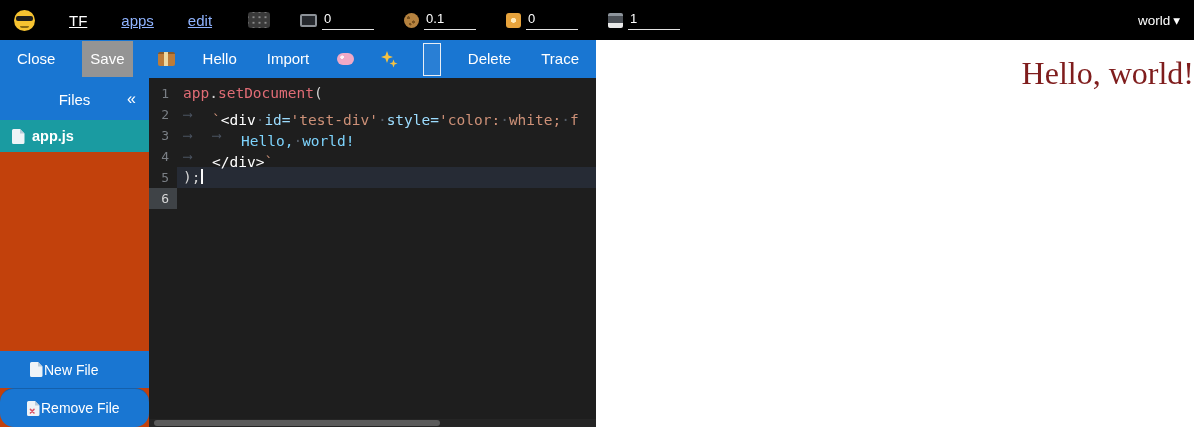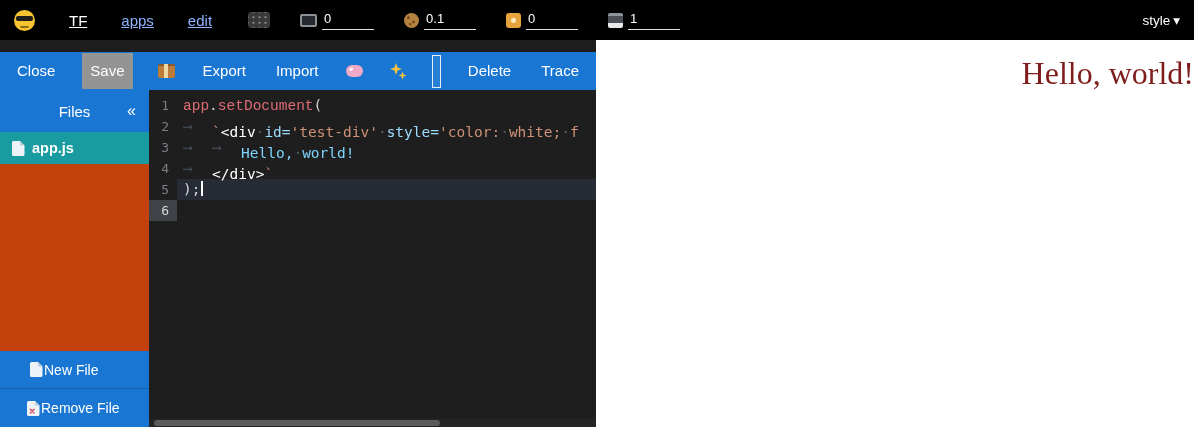--- a/index.html
+++ b/index.html
@@ -22,50 +22,50 @@
   .icon-floppy{width:15px;height:15px;border-radius:2px;background:linear-gradient(to top,#e9e9e9 5px,transparent 5px),linear-gradient(to bottom,#8e959c 3px,transparent 3px),#4b5056;}
   .user-menu{margin-left:auto;font-size:13.5px;display:flex;align-items:center;gap:3px;cursor:pointer;}
 
   
   .main{display:flex;height:387px;}
   .left{flex:0 0 596px;width:596px;display:flex;flex-direction:column;background:#1e1e1e;overflow:hidden;}
   .preview{flex:1;background:#fff;padding:15px 0 0 9px;}
   .preview-text{font-family:"Liberation Serif","DejaVu Serif",serif;font-size:32px;color:#7f1d1d;text-align:right;}
 
   
-  .toolbar{flex:0 0 38px;height:38px;background:#1976d2;display:flex;align-items:center;padding:0 14px;gap:24px;margin-top:12px;}
+  .toolbar{flex:0 0 38px;height:38px;background:#1976d2;display:flex;align-items:center;padding:0 14px;gap:24px;}
   .tb-btn{background:none;border:none;color:#fff;font-size:15px;font-family:inherit;padding:2px 3px;cursor:pointer;line-height:1.2;}
   .tb-btn.active{background:#949494;padding:9px 8px;}
   .tb-btn.blank{width:29px;height:33px;border:1px solid #e8eef5;background:rgba(255,255,255,0.07);}
   .tb-btn.icon-btn{padding:2px 1px;display:flex;align-items:center;}
   .icon-package{display:inline-block;width:17px;height:14px;border-radius:2px;background:linear-gradient(to right,transparent 6px,#ecd9a4 6px,#ecd9a4 10px,transparent 10px),linear-gradient(to bottom,#8a5a28 2px,transparent 2px),#bd7c39;}
   .icon-soap{display:inline-block;width:17px;height:12px;border-radius:6px;background:radial-gradient(circle at 30% 35%,rgba(255,255,255,.85) 1.6px,transparent 1.9px),#f0a9c6;}
 
   
   .workspace{flex:1;display:flex;min-height:0;}
 
   
   .sidebar{flex:0 0 149px;width:149px;display:flex;flex-direction:column;background:#c2410c;justify-content:flex-end;}
   .files-header{flex:0 0 42px;height:42px;background:#1976d2;position:relative;display:flex;align-items:center;justify-content:center;color:#fff;font-size:15px;}
   .collapse-btn{position:absolute;right:13px;top:50%;transform:translateY(-50%);font-size:16px;color:#fff;background:none;border:none;padding:0;cursor:pointer;font-family:inherit;}
   .file-item{flex:0 0 32px;height:32px;background:#1a9ba1;color:#fff;display:flex;align-items:center;gap:7px;padding:0 12px;font-size:14.5px;font-weight:bold;cursor:pointer;}
   .file-area{flex:1;}
   .sb-action{flex:0 0 37px;height:37px;background:#1976d2;color:#fff;display:flex;align-items:center;gap:1px;padding-left:30px;font-size:14px;cursor:pointer;}
-  .sb-action + .sb-action{flex:0 0 38px;height:38px;border-top:1px solid rgba(0,0,0,0.18);padding-left:27px;}
+  .sb-action + .sb-action{flex:0 0 38px;height:38px;border-top:1px solid rgba(0,0,0,0.18);padding-left:27px;border-radius:14px;}
 
   
   .editor{flex:1;background:#1e1e1e;display:flex;position:relative;overflow:hidden;font-family:"DejaVu Sans Mono","Liberation Mono",monospace;}
   .gutter{flex:0 0 28px;padding-top:5px;}
   .ln{height:21px;line-height:21px;text-align:right;padding-right:8px;color:#7a7f85;font-size:13px;}
   .ln.active{background:#3f4347;color:#d7d7d7;}
   .codepane{flex:1;padding-top:5px;min-width:0;}
   .code-line{height:21px;line-height:21px;padding-left:6px;white-space:pre;font-size:14.5px;color:#d4d4d4;cursor:text;}
   .code-line.active{background:#262b35;}
   .tok-comment{color:#7e8085;}
-  .tok-variable{color:#e06c75;font-family:Liberation Mono, monospace;}
+  .tok-variable{color:#e06c75;}
   .tok-punct{color:#d4d4d4;}
   .tok-tag{color:#ffffff;}
   .tok-attr{color:#9cdcfe;}
   .tok-str{color:#ce9178;}
   .tok-tpl{color:#7dd3fc;}
   .tok-ws{color:#555d68;}
   .tok-tab{color:#4a5360;display:inline-block;width:29px;overflow:hidden;}
   .caret{display:inline-block;width:2px;height:15px;background:#fafafa;vertical-align:-2px;margin-left:1px;}
   .hscroll{position:absolute;left:0;right:0;bottom:0;height:8px;background:rgba(255,255,255,0.03);}
   .hscroll-thumb{position:absolute;left:5px;top:1px;width:286px;height:6px;border-radius:3px;background:#5b5b5b;cursor:pointer;}
@@ -94,35 +94,35 @@
   <span class="stat">
     <span class="s-icon icon-coin"></span>
     <span class="stat-field">0</span>
   </span>
   <span class="stat">
     <span class="s-icon icon-floppy"></span>
     <span class="stat-field">1</span>
   </span>
 
   <span class="user-menu">
-    <span>style</span>
+    <span>world</span>
     <span>▾</span>
   </span>
 </div>
 
 <div class="main">
   <div class="left">
 
     <div class="toolbar">
       <button class="tb-btn">Close</button>
       <button class="tb-btn active">Save</button>
       <button class="tb-btn icon-btn">
           <span class="icon-package"></span>
         </button>
-      <button class="tb-btn">Export</button>
+      <button class="tb-btn">Hello</button>
       <button class="tb-btn">Import</button>
       <button class="tb-btn icon-btn">
           <span class="icon-soap"></span>
         </button>
       <button class="tb-btn icon-btn">
         <svg width="18" height="18" viewBox="0 0 18 18">
             <path d="M7 1 L8.6 5.4 L13 7 L8.6 8.6 L7 13 L5.4 8.6 L1 7 L5.4 5.4 Z" fill="#f5c242"></path>
             <path d="M13.5 9.5 L14.6 12.4 L17.5 13.5 L14.6 14.6 L13.5 17.5 L12.4 14.6 L9.5 13.5 L12.4 12.4 Z" fill="#f5c242"></path>
           </svg>
       </button>

